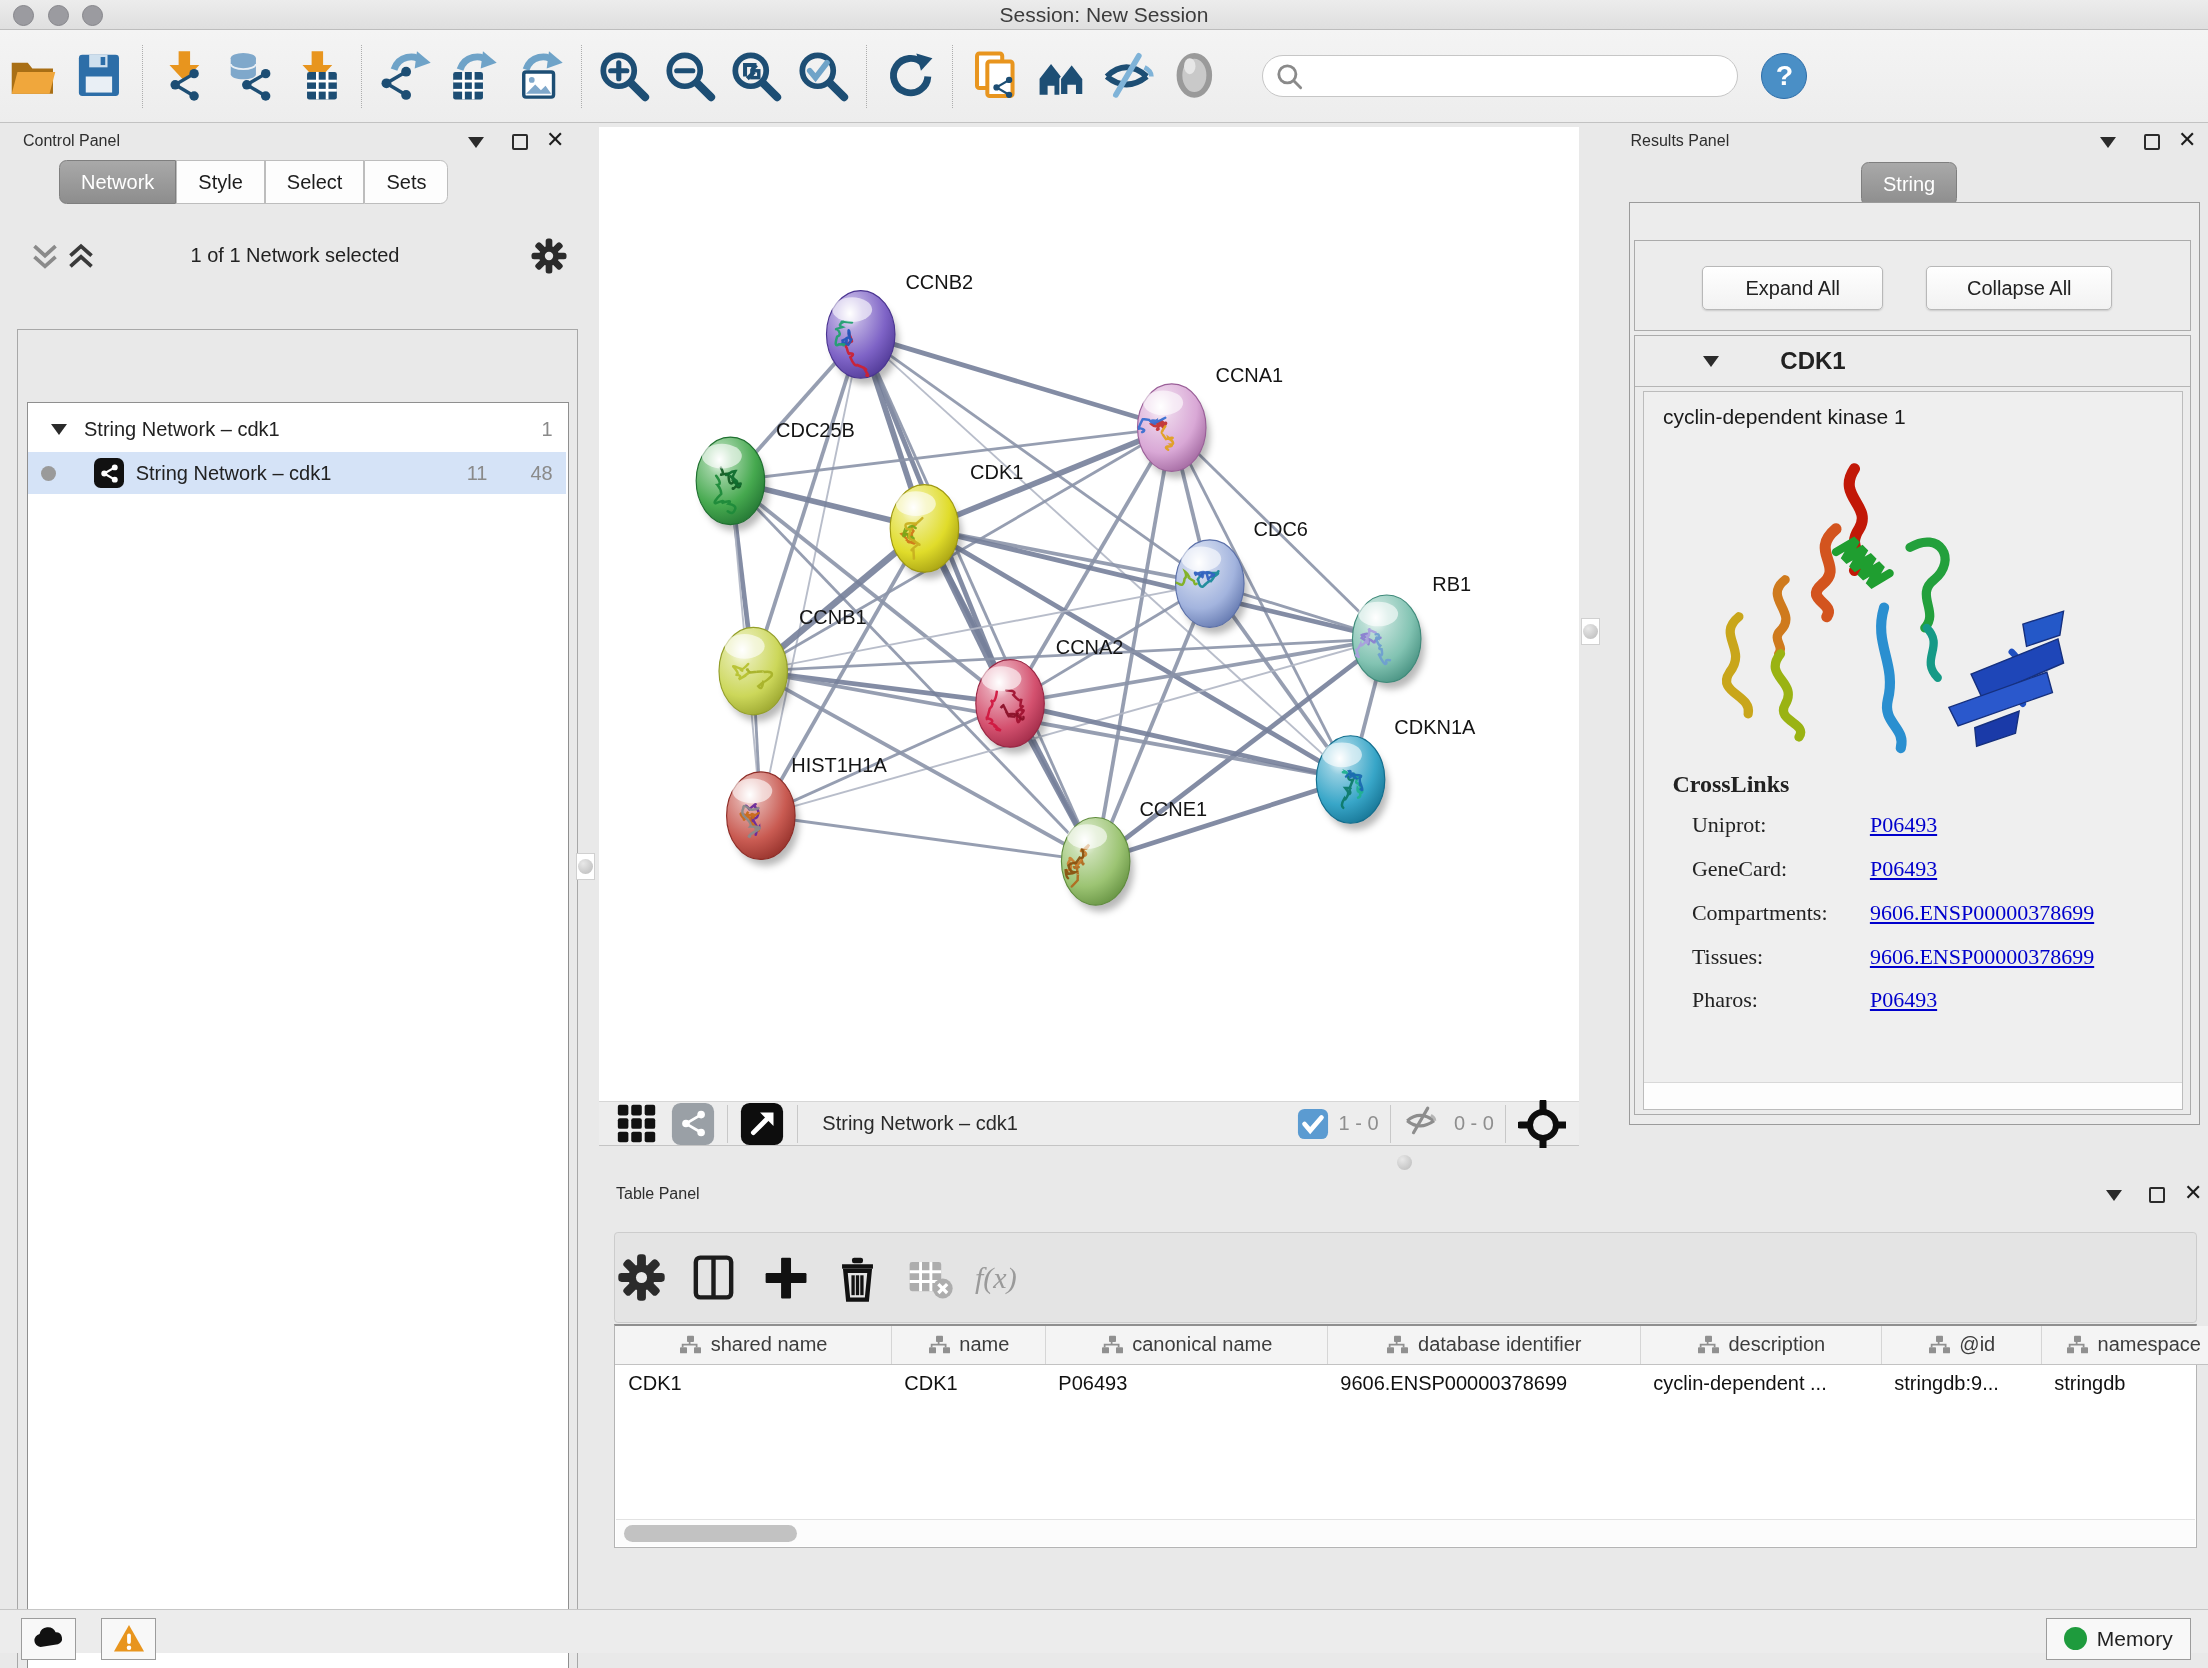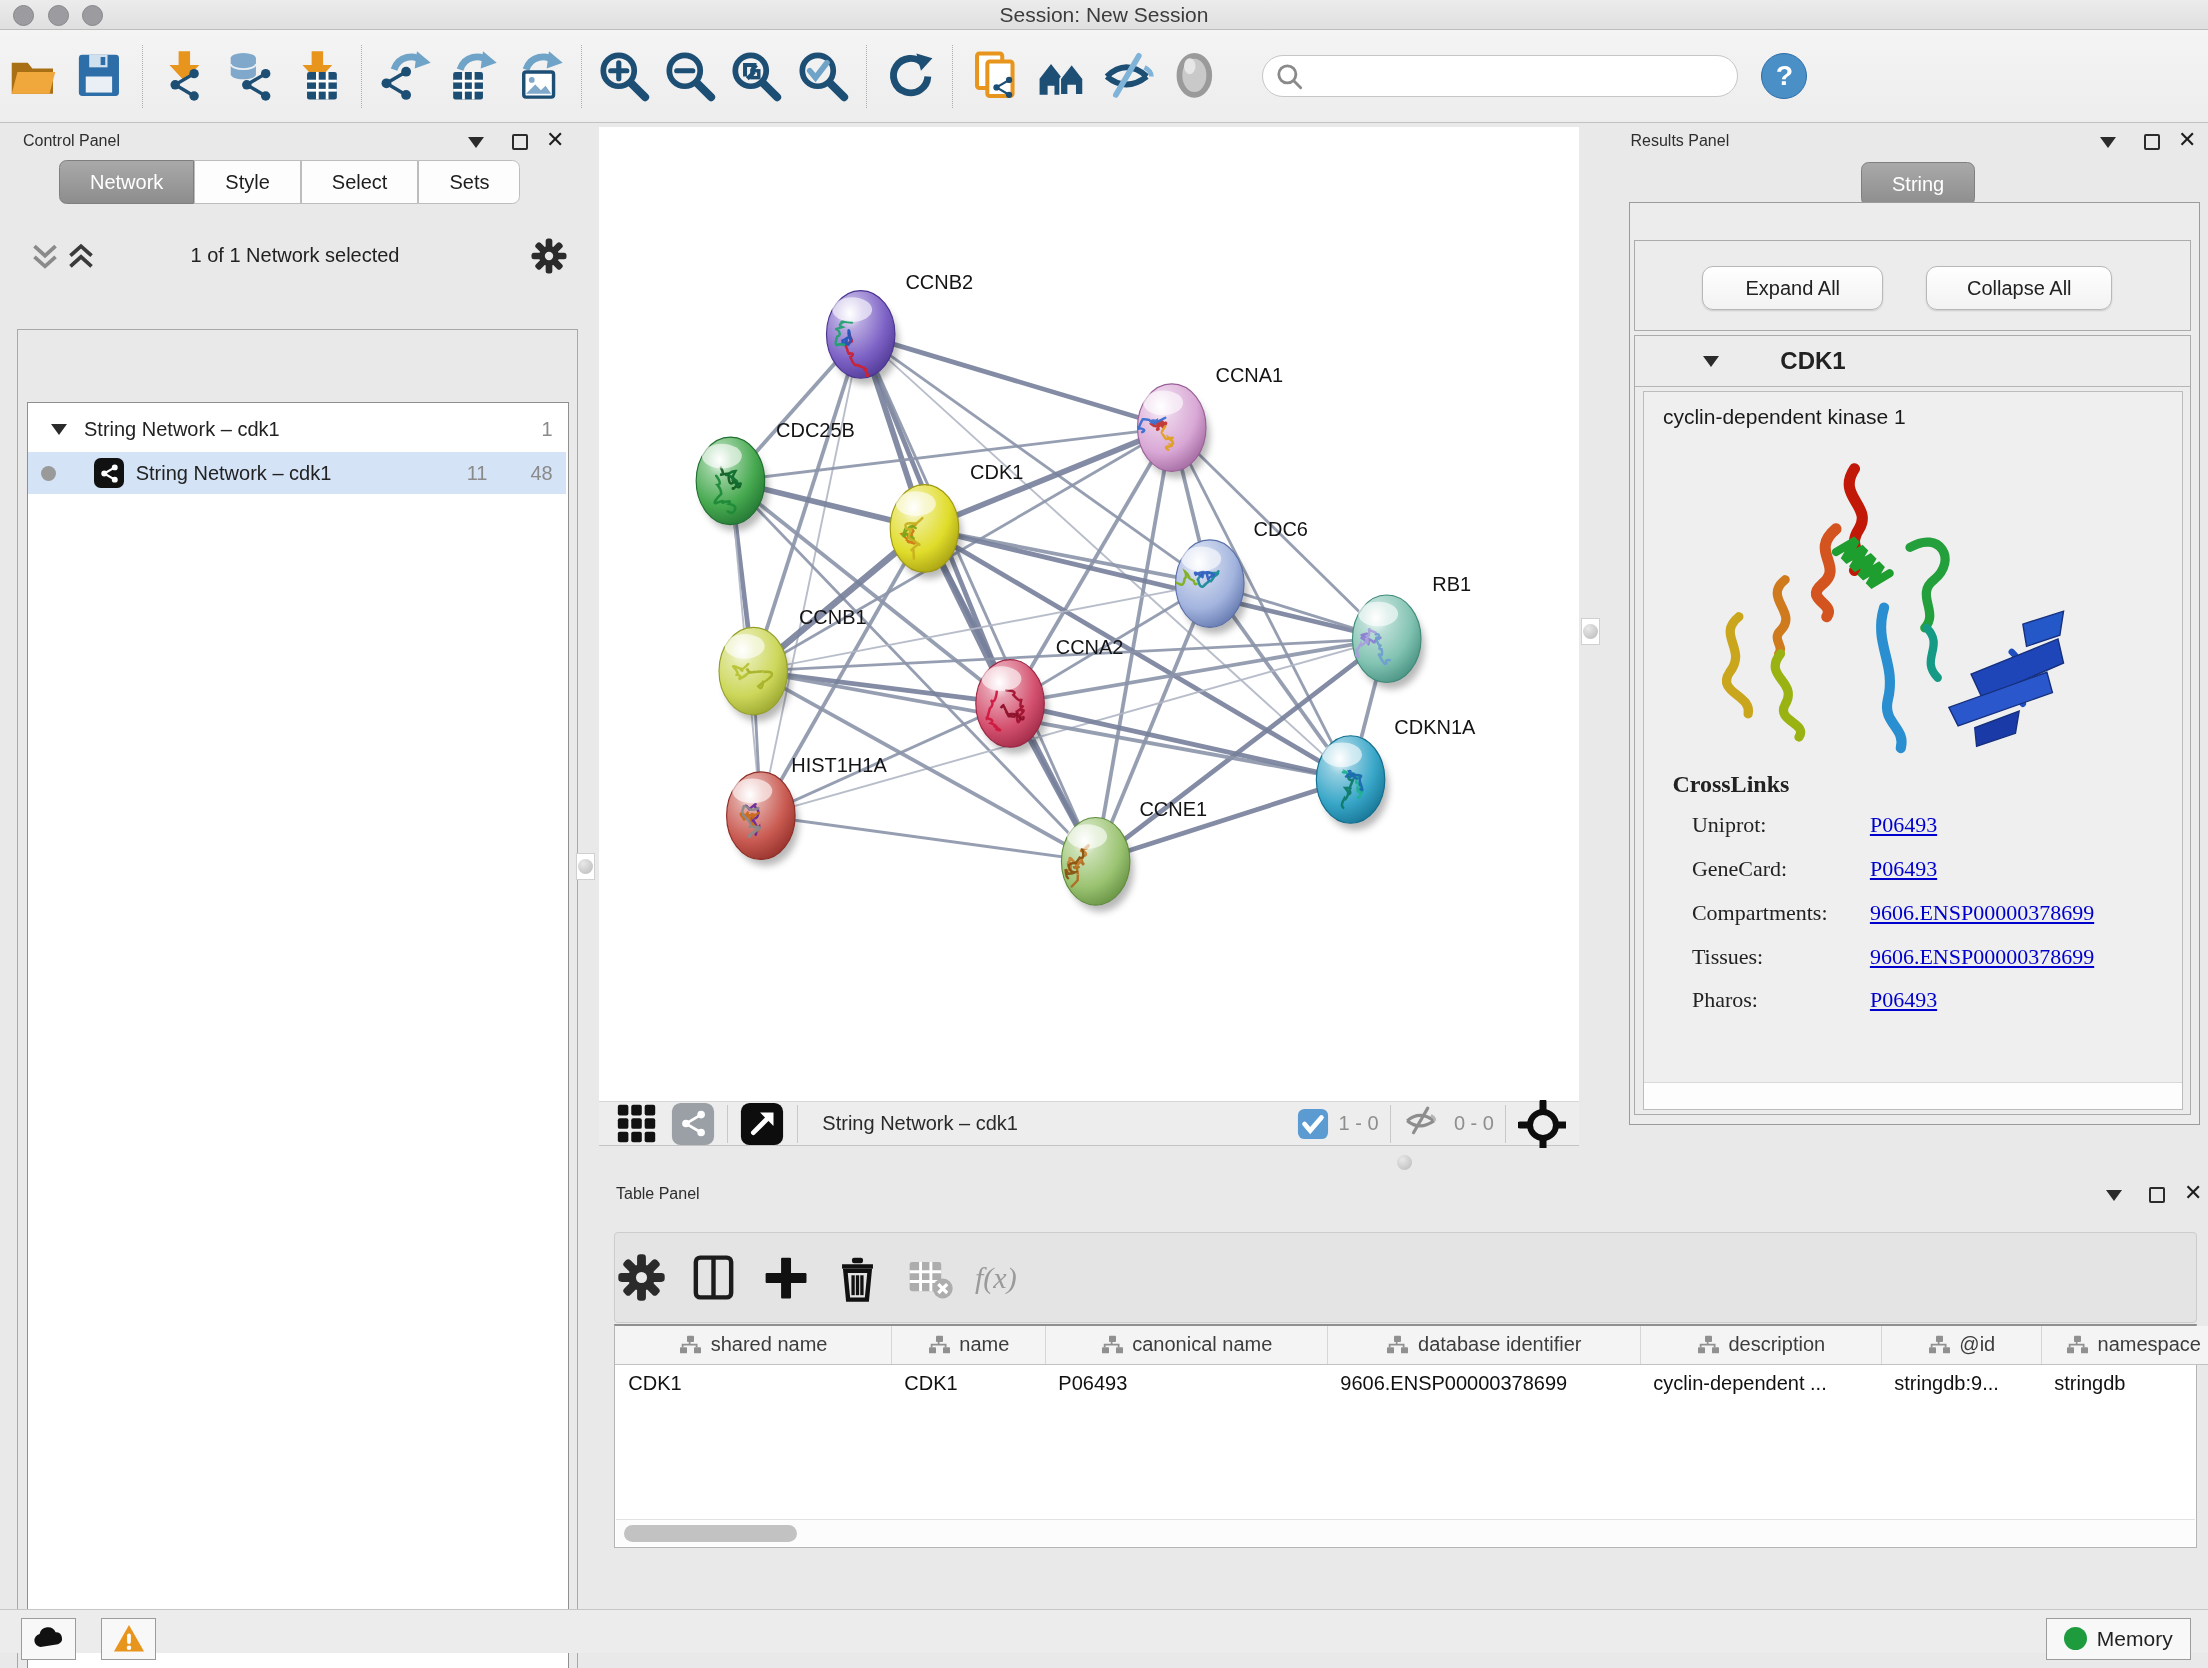--- a/index.html
+++ b/index.html
@@ -20,21 +20,21 @@
   #search-wrap { margin-left:34px; width:476px; height:42px; background:#fff; border:1.9px solid #c6c6c6; border-radius:21px; display:flex; align-items:center; padding-left:11.4px; }
   #search-input { border:none; outline:none; font-size:20px; width:409px; background:transparent; font-family:"Liberation Sans",sans-serif; }
   #help-btn { margin-left:23px; width:46px; height:46px; border-radius:50%; background:#4a8fc6; border:1.9px solid #2d6da8; color:#fff; font-size:28.5px; font-weight:bold; text-align:center; line-height:42px; }
 
   
   .panel-title { font-size:16px; color:#2e2e2e; }
   .pc-tri { width:0; height:0; border-left:8.6px solid transparent; border-right:8.6px solid transparent; border-top:11.4px solid #2b2b2b; display:inline-block; }
   .pc-box { width:16px; height:16px; border:2.4px solid #2b2b2b; border-radius:1.9px; display:inline-block; }
   .pc-x  { font-size:22px; font-weight:bold; color:#1c1c1c; line-height:16px; font-family:"DejaVu Sans",sans-serif; }
 
-  .seg-tab { height:44px; padding:0 30px; background:#fdfdfd; border:1px solid #bdbdbd; font-size:20px; color:#1d1d1d; display:flex; align-items:center; justify-content:center; }
+  .seg-tab { height:44px; padding:0 21px; background:#fdfdfd; border:1px solid #bdbdbd; font-size:20px; color:#1d1d1d; display:flex; align-items:center; justify-content:center; }
   .seg-tab.first { border-radius:7.6px 0 0 7.6px; }
   .seg-tab.last  { border-radius:0 7.6px 7.6px 0; }
   .seg-tab.active { background:linear-gradient(#a9a9a9,#8d8d8d); color:#fff; border-color:#7f7f7f; }
 
   
   #control-panel { left:0; top:124px; width:597px; height:1486px; }
   #cp-outline { left:17px; top:205px; width:561px; height:1391px; border:1px solid #a8a8a8; }
   #cp-tree-box { left:27px; top:278px; width:542px; height:1305px; background:#fff; border:1.9px solid #8f8f8f; }
   .tree-row { position:absolute; left:0; width:538px; height:42px; display:flex; align-items:center; font-size:20px; }
   .count { color:#8a8a8a; }
@@ -47,21 +47,21 @@
   .cs-num { font-size:20px; color:#8e8e8e; margin-left:9.5px; }
   #canvas-net-name { font-size:20px; color:#2a2a2a; margin-left:13.3px; }
 
   .split-handle { background:#fff; border:1px solid #d0d0d0; display:flex; align-items:center; justify-content:center; }
   .split-dot { width:15px; height:15px; border-radius:50%; background:radial-gradient(circle at 35% 30%, #e8e8e8, #b9b9b9); }
 
   
   #results-panel { left:1621px; top:124px; width:588px; height:1056px; }
   #rp-outer { left:7.6px; top:78px; width:571px; height:923px; border:1.9px solid #9b9b9b; background:#ececec; }
   #rp-btnbox { left:13.3px; top:116px; width:557px; height:91px; border:1px solid #ababab; }
-  .rp-btn { position:absolute; top:25px; height:44px; background:linear-gradient(#ffffff,#f2f2f2); border:1px solid #b8b8b8; border-radius:11px; font-size:20px; display:flex; align-items:center; justify-content:center; box-shadow:0 1px 1.9px rgba(0,0,0,.15); }
+  .rp-btn { position:absolute; top:25px; height:44px; background:linear-gradient(#ffffff,#f2f2f2); border:1px solid #b8b8b8; border-radius:5px; font-size:20px; display:flex; align-items:center; justify-content:center; box-shadow:0 1px 1.9px rgba(0,0,0,.15); }
   #rp-entry { left:13.3px; top:211px; width:557px; height:780px; border:1px solid #ababab; }
   #rp-entry-head { height:51px; border-bottom:1px solid #b5b5b5; display:flex; align-items:center; }
   #rp-inner { position:absolute; left:7.6px; top:55px; width:540px; height:719px; border:1px solid #bcbcbc; background:#efefef; }
   .serif { font-family:"Liberation Serif", serif; }
   .xl-row { position:absolute; font-size:22px; }
   .xl-link { color:#0000cc; text-decoration:underline; }
 
   
   #table-panel { left:599px; top:1179px; width:1609px; height:430px; }
   #tp-toolbar { left:15px; top:53px; width:1583px; height:91px; background:#e4e4e4; border:1px solid #cccccc; border-radius:3.8px; display:flex; align-items:center; }

